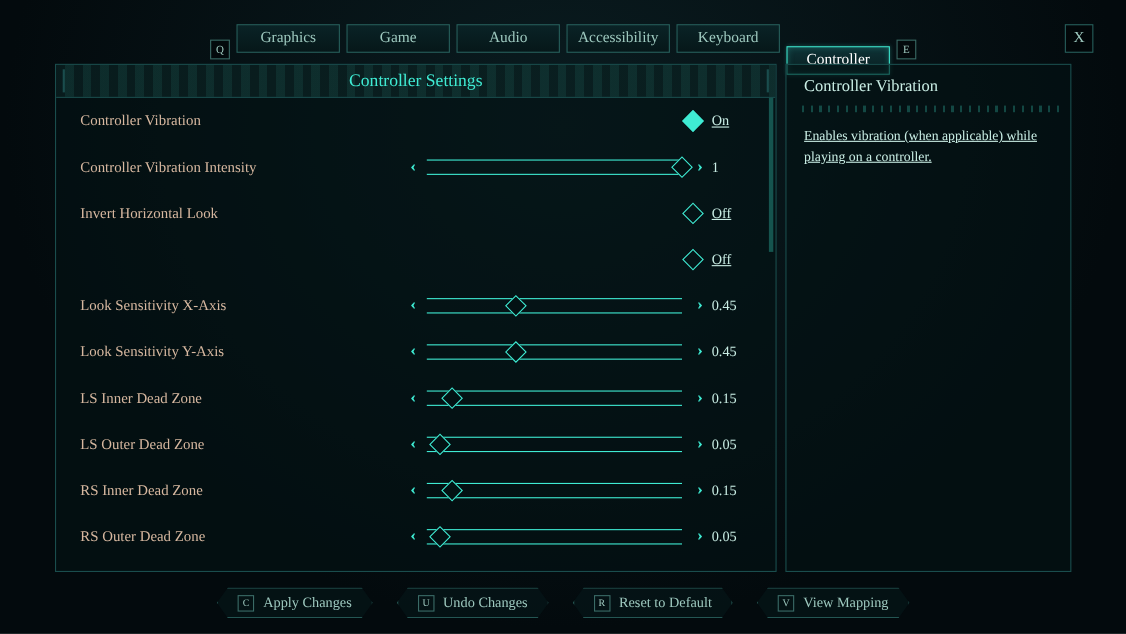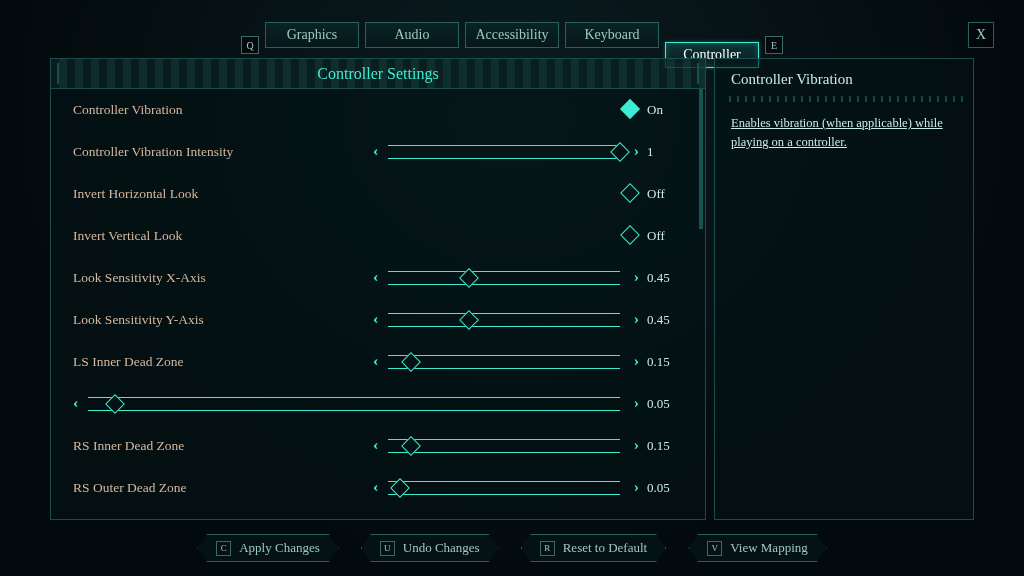--- a/index.html
+++ b/index.html
@@ -38,21 +38,21 @@
   .row{height:42px;display:flex;align-items:center;padding:0 22px;color:var(--text);font-size:13.5px;}
   .row .label{flex:0 0 300px;color:#e9c9a1;color:var(--text-dim);}
   .row .label{color:#d7b8a0;} 
   .row .ctl{flex:1;display:flex;align-items:center;gap:12px;}
 
   
   .dia{width:14px;height:14px;transform:rotate(45deg);border:1.5px solid var(--teal);}
   .dia.fill{background:var(--teal);}
   .dia.hollow{background:transparent;}
   .tog-val{font-size:13px;color:var(--text);}
-  .toggle-wrap{margin-left:auto;display:flex;align-items:flex-start;gap:10px;min-width:60px;}
+  .toggle-wrap{margin-left:auto;display:flex;align-items:center;gap:10px;min-width:60px;text-decoration:underline;}
   .chev{display:flex;gap:-2px;color:var(--teal);font-size:14px;line-height:1;letter-spacing:-4px;}
   .track{flex:1;height:14px;border-top:1px solid var(--teal);border-bottom:1px solid var(--teal);margin:0 2px;position:relative;}
   .thumb{position:absolute;top:50%;width:14px;height:14px;border:1.5px solid var(--teal);transform:translate(-50%,-50%) rotate(45deg);background:#031113;}
   .sval{width:36px;text-align:left;font-size:13px;color:var(--text);}
 
   
   .r-title{padding:12px 16px 8px;font-size:15px;color:var(--text);}
   .r-div{height:6px;background:repeating-linear-gradient(90deg, transparent 0 6px, rgba(63,235,211,.25) 6px 8px);margin:0 8px;}
   .r-body{padding:12px 16px;font-size:12.5px;line-height:1.5;color:var(--text);text-decoration:underline;}
 
@@ -61,20 +61,21 @@
   .fbtn{height:28px;padding:0 18px;border:1px solid #295f5a;background:rgba(6,22,24,.7);color:var(--text-dim);display:flex;align-items:center;gap:8px;font-size:13px;cursor:pointer;clip-path:polygon(10px 0, calc(100% - 10px) 0, 100% 50%, calc(100% - 10px) 100%, 10px 100%, 0 50%);}
   .fbtn .k{width:15px;height:15px;border:1px solid #3a6b66;font-size:9px;display:flex;align-items:center;justify-content:center;}
 </style>
 </head>
 <body>
 
 <div class="tabs">
   <span class="key-hint">Q</span>
   <div id="tab-container" style="display: flex; gap: 6px;">
       <div class="tab">Graphics</div>
+      <div class="tab">Game</div>
       <div class="tab">Audio</div>
       <div class="tab">Accessibility</div>
       <div class="tab">Keyboard</div>
       <div class="tab active">Controller</div>
     </div>
   <span class="key-hint">E</span>
 </div>
 <div class="close-btn">X</div>
 
 <div class="main">
@@ -105,21 +106,20 @@
         <div class="row">
           <div class="label">Invert Horizontal Look</div>
           <div class="ctl" style="justify-content: flex-end;">
             <div class="toggle-wrap">
               <div class="dia hollow"></div>
               <span class="tog-val">Off</span>
             </div>
           </div>
         </div>
         <div class="row">
-          <div class="label">Invert Vertical Look</div>
           <div class="ctl" style="justify-content: flex-end;">
             <div class="toggle-wrap">
               <div class="dia hollow"></div>
               <span class="tog-val">Off</span>
             </div>
           </div>
         </div>
         <div class="row">
           <div class="label">Look Sensitivity X-Axis</div>
           <div class="ctl">
@@ -147,20 +147,21 @@
           <div class="ctl">
             <span class="chev">‹‹</span>
             <div class="track">
               <div class="thumb" style="left: 10%;"></div>
             </div>
             <span class="chev">››</span>
             <span class="sval">0.15</span>
           </div>
         </div>
         <div class="row">
+          <div class="label">LS Outer Dead Zone</div>
           <div class="ctl">
             <span class="chev">‹‹</span>
             <div class="track">
               <div class="thumb" style="left: 5%;"></div>
             </div>
             <span class="chev">››</span>
             <span class="sval">0.05</span>
           </div>
         </div>
         <div class="row">

